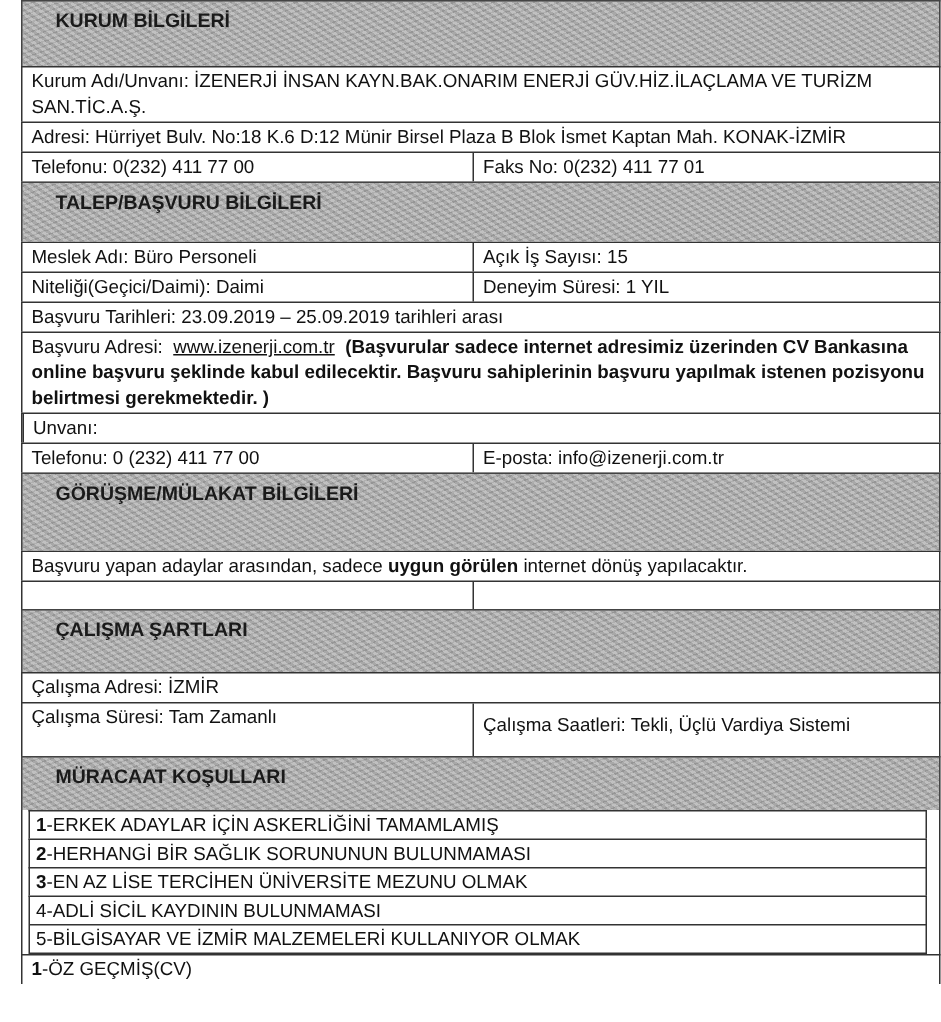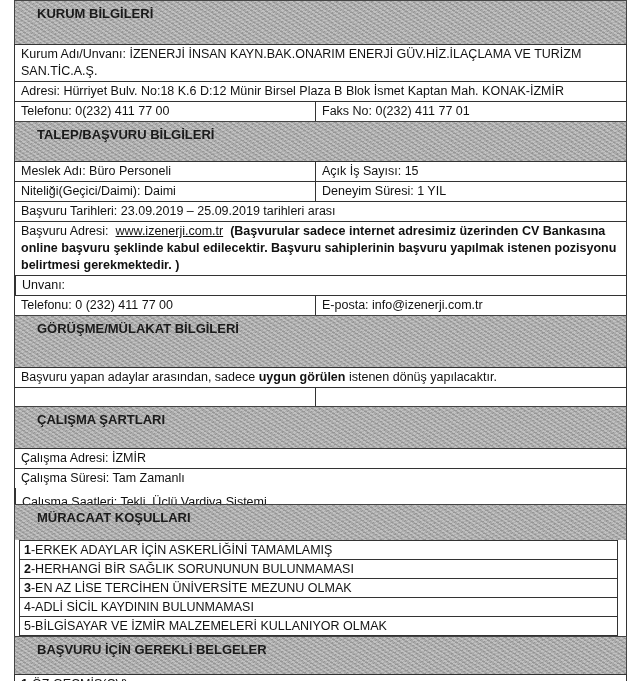--- a/index.html
+++ b/index.html
@@ -82,49 +82,46 @@
   </div>
   <div class="row">
     <div class="cell left">Telefonu: 0 (232) 411 77 00</div>
     <div class="cell right split">E-posta: info@izenerji.com.tr</div>
   </div>
 
   <div class="hdr" style="height:52px;">
       <span>GÖRÜŞME/MÜLAKAT BİLGİLERİ</span>
     </div>
   <div class="row">
-    <div class="cell full"><span>Başvuru yapan adaylar arasından, sadece </span><b>uygun görülen</b><span> istenen dönüş yapılacaktır.</span></div>
+    <div class="cell full"><span>Başvuru yapan adaylar arasından, sadece </span><b>uygun görülen</b><span> internet dönüş yapılacaktır.</span></div>
   </div>
   <div class="row">
     <div class="cell left empty"></div>
     <div class="cell right split empty"></div>
   </div>
 
   <div class="hdr" style="height:42px;">
       <span>ÇALIŞMA ŞARTLARI</span>
     </div>
   <div class="row">
     <div class="cell full">Çalışma Adresi: İZMİR</div>
   </div>
-  <div class="row" style="height:36px;flex-direction:column;">
+  <div class="row" style="height:36px;">
     <div class="cell left">Çalışma Süresi: Tam Zamanlı</div>
     <div class="cell right split" style="padding-top:6px;">Çalışma Saatleri: Tekli, Üçlü Vardiya Sistemi</div>
   </div>
 
   <div class="hdr" style="height:36px;">
       <span>MÜRACAAT KOŞULLARI</span>
     </div>
   <div class="list-wrap">
     <div class="list-item"><b>1</b><span>-ERKEK ADAYLAR İÇİN ASKERLİĞİNİ TAMAMLAMIŞ</span></div>
     <div class="list-item"><b>2</b><span>-HERHANGİ BİR SAĞLIK SORUNUNUN BULUNMAMASI</span></div>
     <div class="list-item"><b>3</b><span>-EN AZ LİSE TERCİHEN ÜNİVERSİTE MEZUNU OLMAK</span></div>
     <div class="list-item"><span>4</span><span>-ADLİ SİCİL KAYDININ BULUNMAMASI</span></div>
     <div class="list-item"><span>5</span><span>-BİLGİSAYAR VE İZMİR MALZEMELERİ KULLANIYOR OLMAK</span></div>
   </div>
 
-  <div class="hdr" style="height:38px;">
-      <span>BAŞVURU İÇİN GEREKLİ BELGELER</span>
-    </div>
   <div class="row">
     <div class="cell full"><b>1</b><span>-ÖZ GEÇMİŞ(CV)</span></div>
   </div>
 
 </div>
 
 </body></html>

